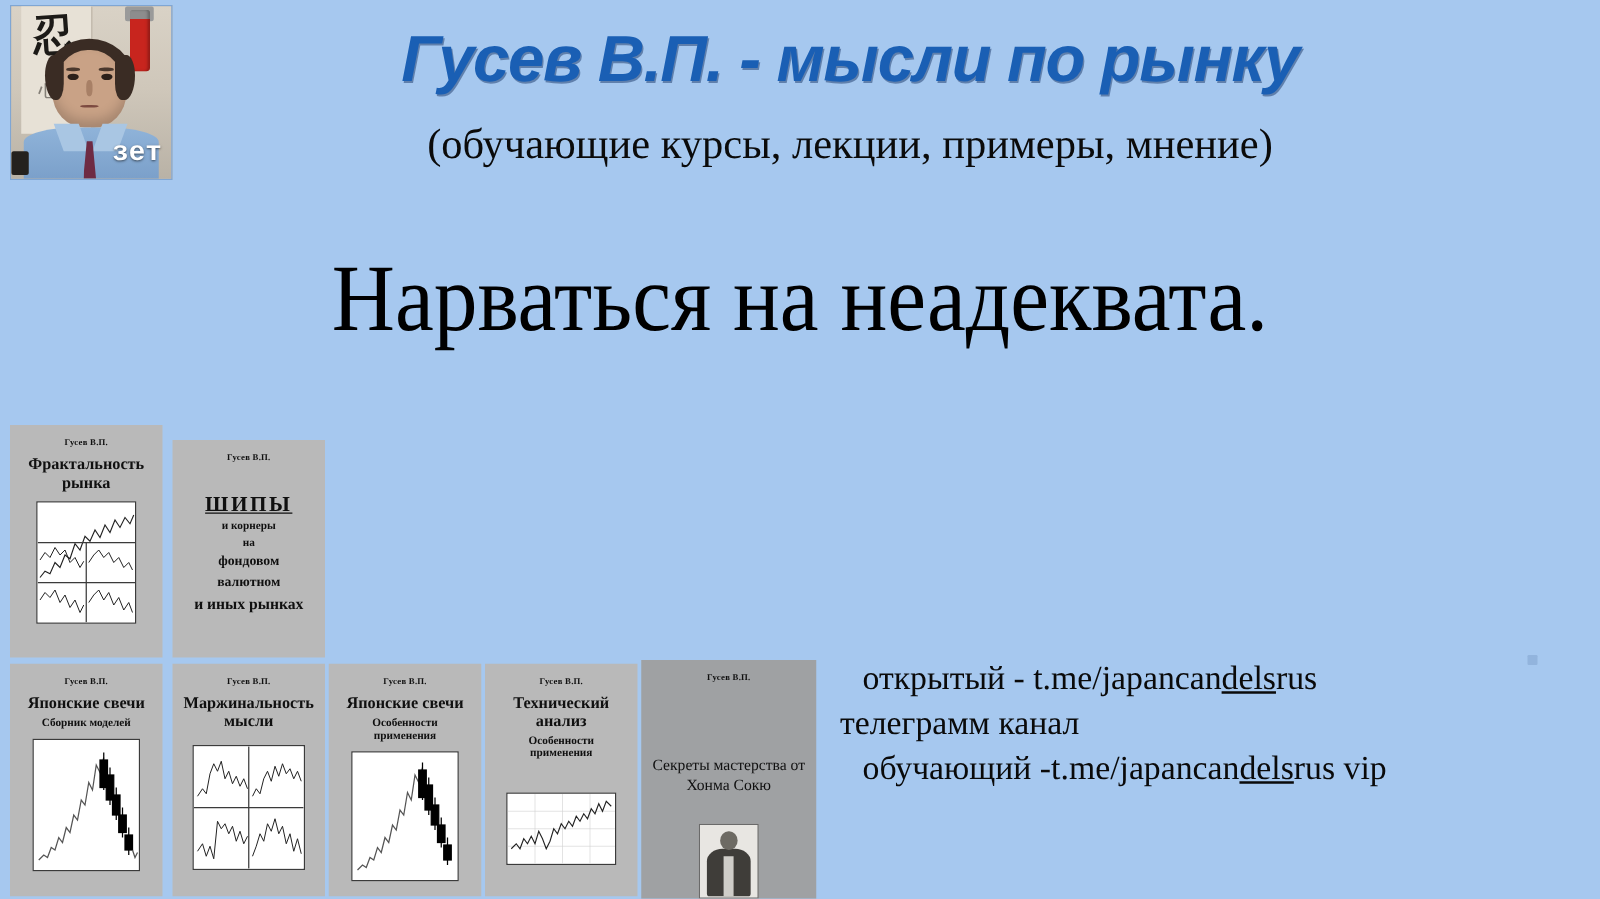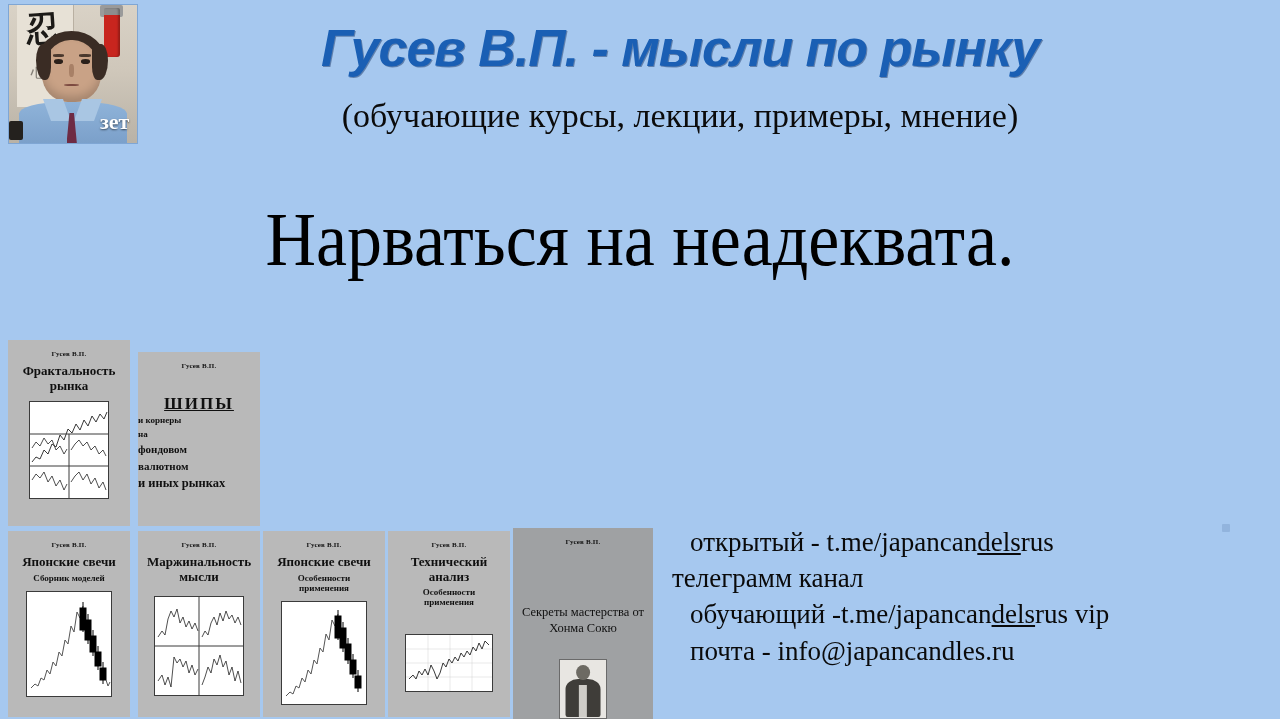--- a/index.html
+++ b/index.html
@@ -198,21 +198,21 @@
     width: 11%;
     height: 14%;
     background: #24211e;
     border-radius: 2px;
   }
   .av-watermark {
     position: absolute;
     right: 6%;
     bottom: 6%;
     color: #ffffff;
-    font-family: Liberation Serif, serif;
+    font-family: Liberation Mono, monospace;
     font-weight: bold;
     font-size: 22px;
     letter-spacing: 0px;
     text-shadow: 0 1px 2px rgba(0,0,0,.6);
     text-align: right;
   }
 
   
   .header-title {
     position: absolute;
@@ -299,21 +299,21 @@
   
   .book .bk-spike-main {
     text-align: center;
     font-size: 17px;
     font-weight: bold;
     letter-spacing: 2px;
     margin-top: 24px;
     text-decoration: underline;
   }
   .book .bk-spike-l {
-    text-align: left;
+    text-align: center;
     font-size: 9px;
     font-weight: bold;
     line-height: 1.5;
   }
   .book .bk-spike-l.big { font-size: 11px; }
   .book .bk-spike-l.bigger { font-size: 12.5px; }
 
   
   .book .bk-honma-title {
     text-align: center;
@@ -548,19 +548,16 @@
   </div>
 
   <div class="contacts">
     <div class="c-line indent">
       <span>открытый - </span><span>t.me/japancan</span><span class="c-underline">dels</span><span>rus</span>
     </div>
     <div class="c-line">телеграмм канал</div>
     <div class="c-line indent">
       <span>обучающий -</span><span>t.me/japancan</span><span class="c-underline">dels</span><span>rus vip</span>
     </div>
-    <div class="c-line indent">
-      <span>почта -  </span><span>info@japancandles.ru</span>
-    </div>
   </div>
 
   <div class="artifact"></div>
 </div>
 
 </body></html>

